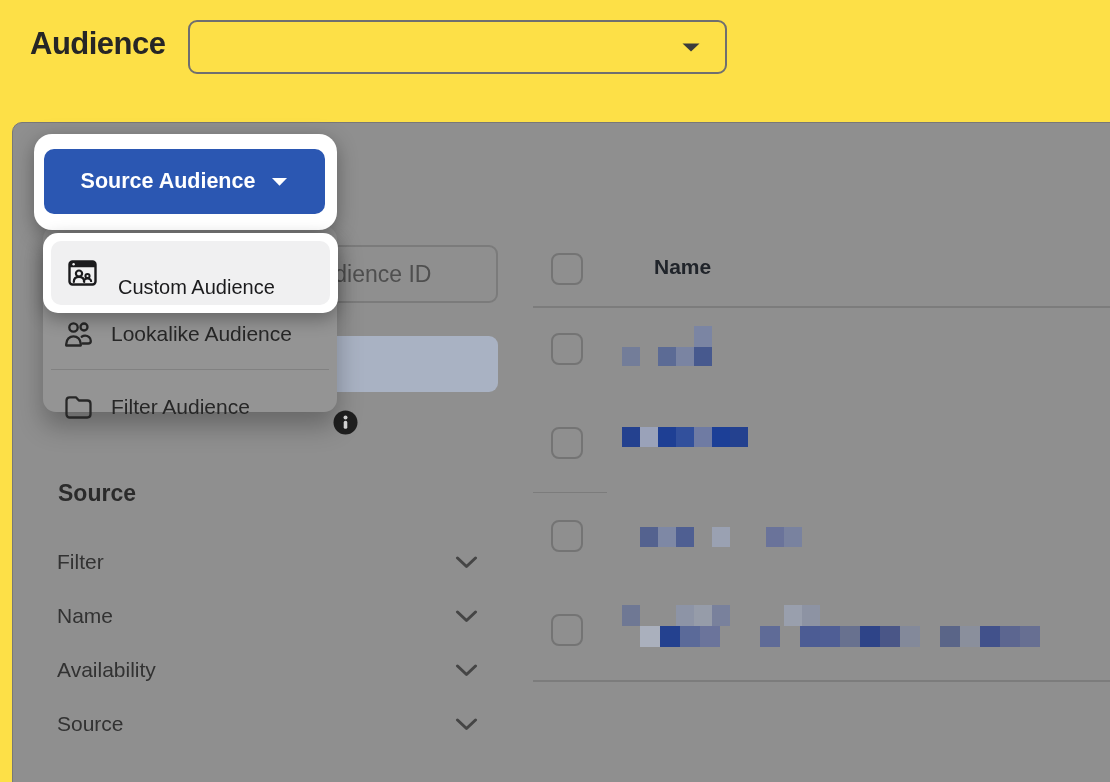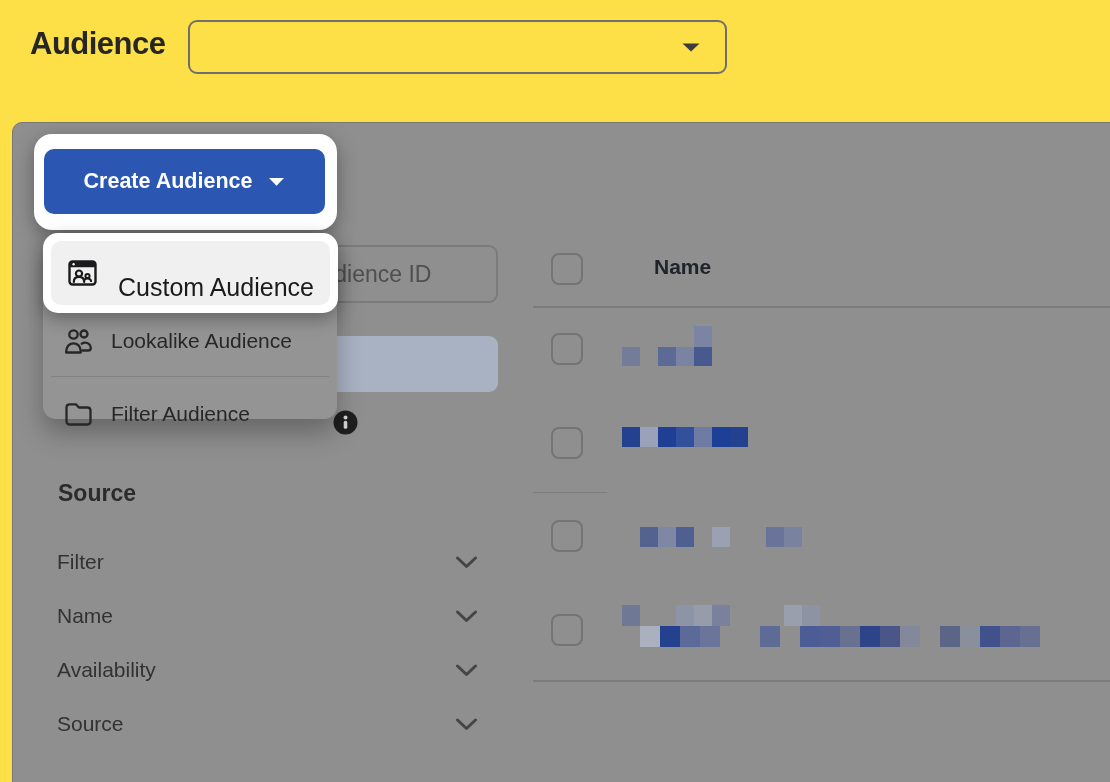--- a/index.html
+++ b/index.html
@@ -49,21 +49,21 @@
   .checkbox{
     position:absolute;left:551px;width:32px;height:32px;box-sizing:border-box;
     border:2px solid #747474;border-radius:8px;background:transparent;z-index:1;cursor:pointer;
   }
   .col-name{
     position:absolute;left:654px;top:255px;font-size:21px;font-weight:700;color:#20242a;z-index:1;
   }
   .divider{position:absolute;background:#7c7c7c;height:2px;z-index:1;}
   
   .menu-panel{
-    position:absolute;left:43px;top:233px;width:294px;height:186px;
+    position:absolute;left:43px;top:226px;width:294px;height:186px;
     background:#949494;border-radius:13px;z-index:5;
     box-shadow:0 14px 26px rgba(0,0,0,0.28);
   }
   .menu-item{
     position:absolute;left:8px;width:278px;height:52px;
     display:flex;align-items:center;padding-left:12px;box-sizing:border-box;gap:17px;cursor:pointer;
   }
   .menu-item span{font-size:21px;color:#272727;}
   .menu-divider{position:absolute;left:8px;width:278px;height:1px;background:#818181;}
   
@@ -81,21 +81,21 @@
   .spotlight-item{
     position:absolute;left:43px;top:233px;width:295px;height:80px;
     background:#ffffff;border-radius:15px;z-index:8;
     box-shadow:0 6px 18px rgba(0,0,0,0.32);
   }
   .custom-item{
     position:absolute;left:8px;top:8px;width:279px;height:64px;
     background:#f0f0f1;border-radius:10px;
     display:flex;align-items:center;padding-left:15px;box-sizing:border-box;gap:19px;cursor:pointer;
   }
-  .custom-item span{font-size:25px;color:#1b1b1d;margin-top:28px;}
+  .custom-item span{font-size:20px;color:#1b1b1d;margin-top:28px;}
   svg{display:block;}
 </style>
 </head>
 <body>
 
 <div id="screen">
 
   <div class="page-title">Audience</div>
   <div class="header-select">
     <svg width="20" height="11" viewBox="0 0 20 11">
@@ -227,20 +227,20 @@
         <path d="M7.8 24 c0 -3.6 2.4 -5.1 5.2 -5.1 s5.2 1.5 5.2 5.1" fill="none" stroke="#1b1b1d" stroke-width="2.2" stroke-linecap="round"></path>
         <circle cx="21.5" cy="18" r="2.1" fill="none" stroke="#1b1b1d" stroke-width="2"></circle>
         <path d="M17.8 24 c0 -2.4 1.7 -3.5 3.7 -3.5 s3.7 1.1 3.7 3.5" fill="none" stroke="#1b1b1d" stroke-width="2"></path>
       </svg>
       <span>Custom Audience</span>
     </div>
   </div>
 
   <div class="spotlight-button">
     <button class="create-btn">
-      <span>Create Audience</span>
+      <span>Source Audience</span>
       <svg width="17" height="10" viewBox="0 0 17 10">
         <path d="M1 1 L8.5 8.8 L16 1 Z" fill="#ffffff"></path>
       </svg>
     </button>
   </div>
 
 </div>
 
 </body></html>

